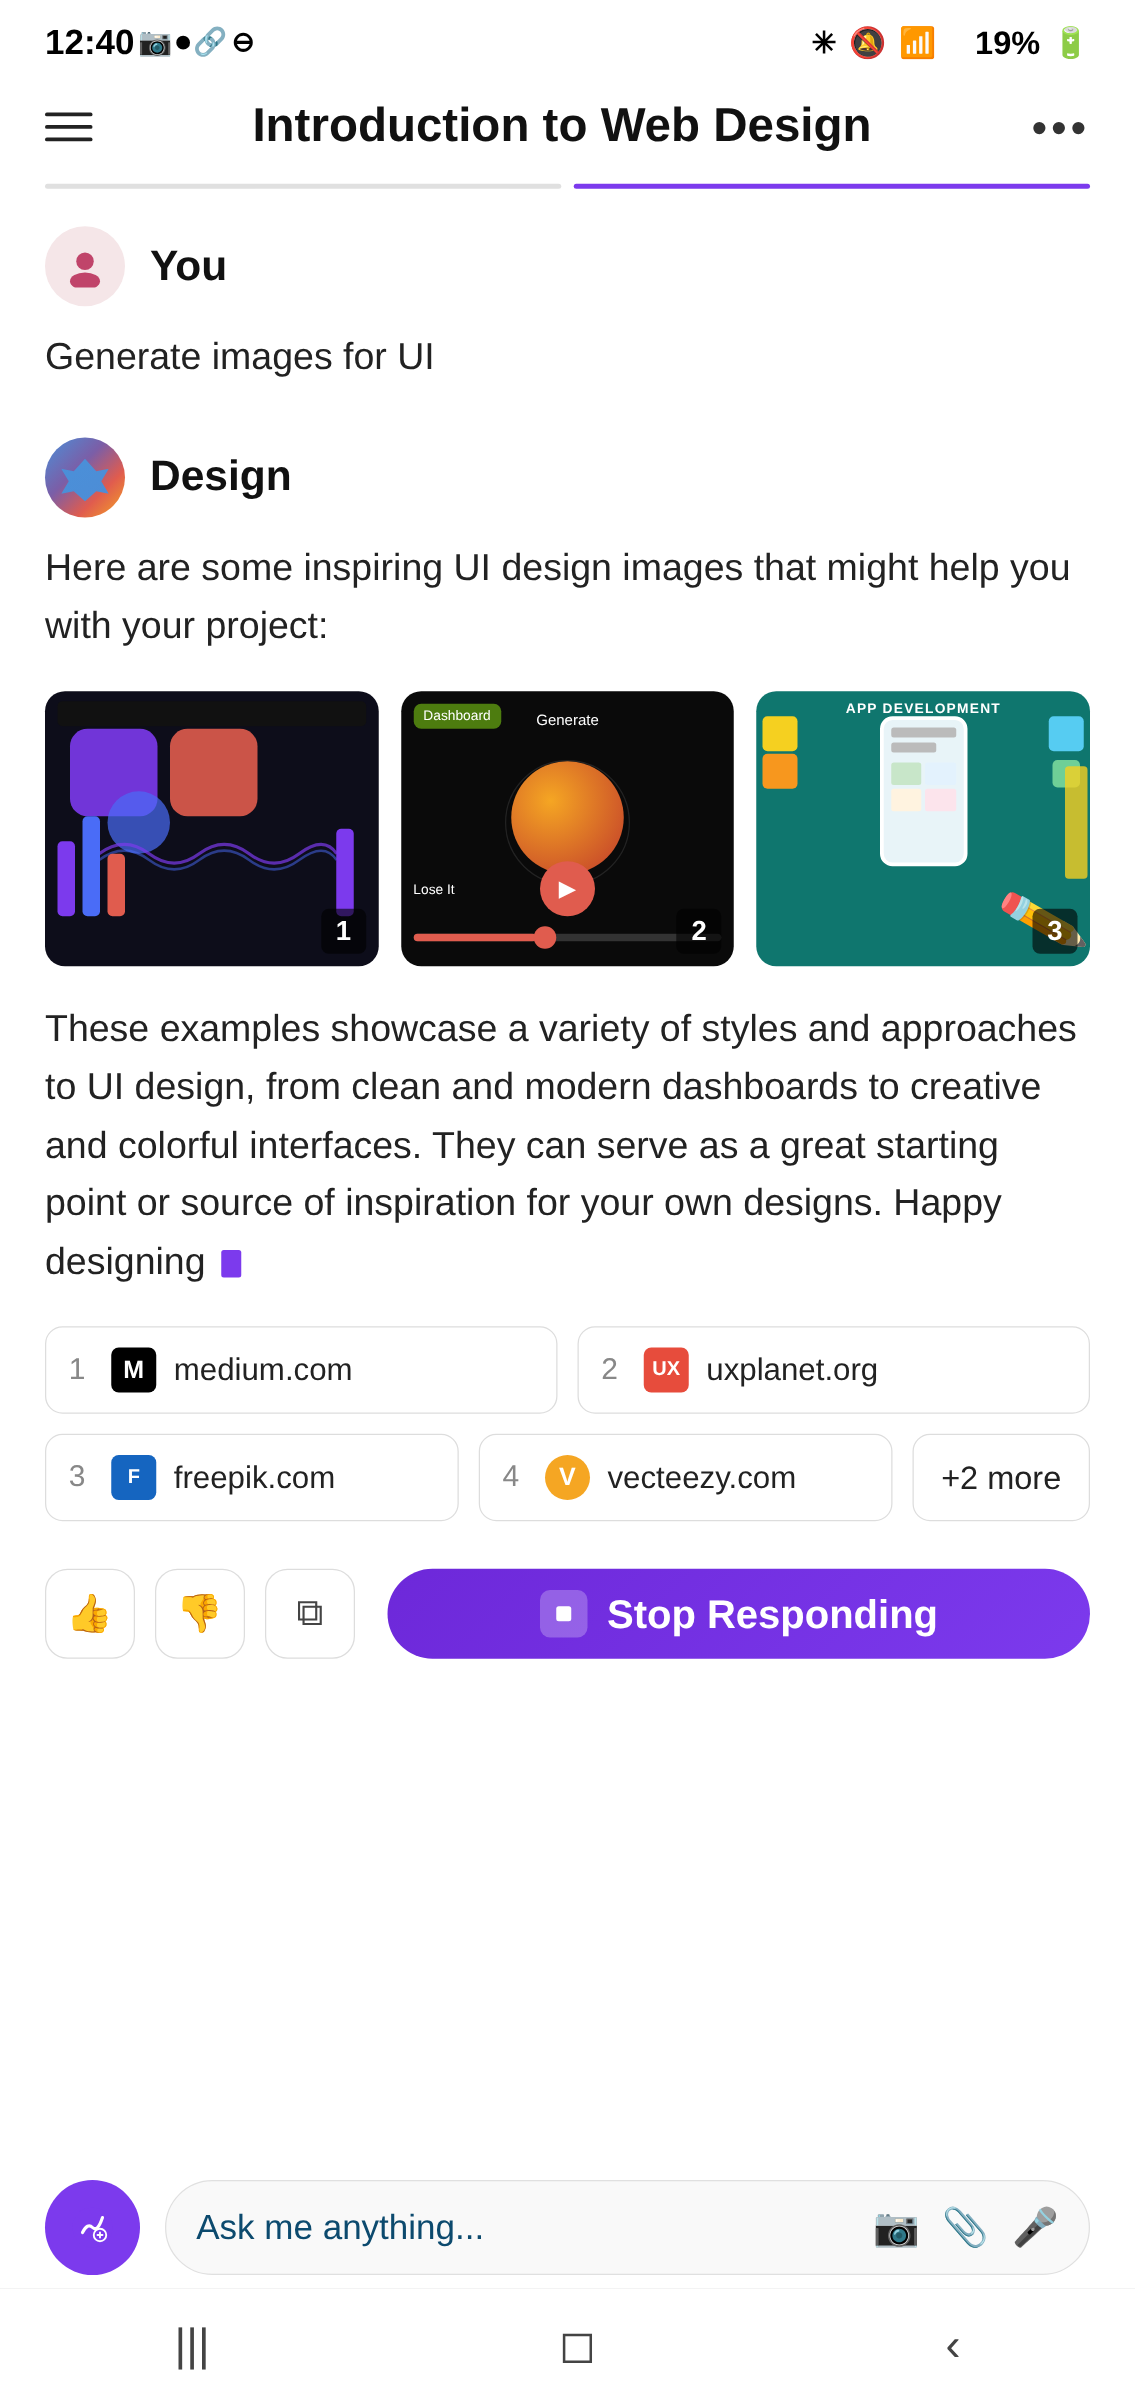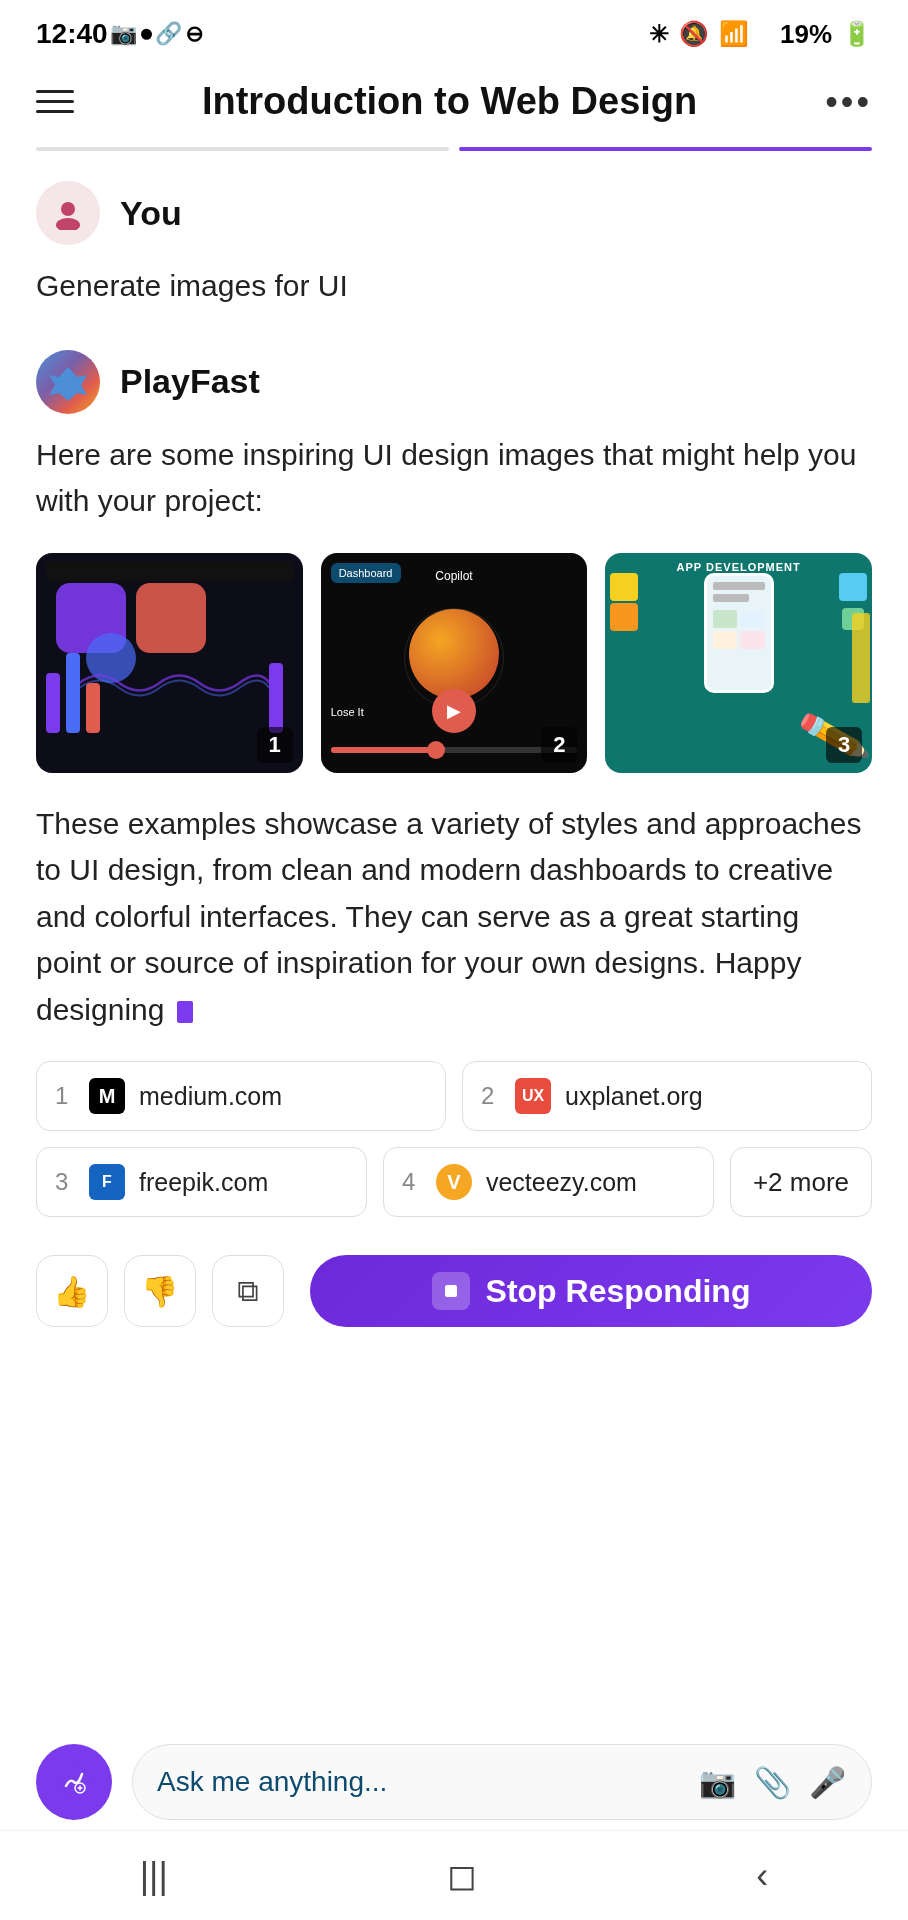--- a/index.html
+++ b/index.html
@@ -332,21 +332,21 @@
           <defs>
             <linearGradient id="cg" x1="0" y1="0" x2="38" y2="38">
               <stop offset="0%" stop-color="#4a90d9"></stop>
               <stop offset="40%" stop-color="#7b5ea7"></stop>
               <stop offset="70%" stop-color="#e05c4e"></stop>
               <stop offset="100%" stop-color="#f5a623"></stop>
             </linearGradient>
           </defs>
         </svg>
       </div>
-      <span class="speaker-name">PlayFast</span>
+      <span class="speaker-name">Design</span>
     </div>
 
     <div class="message-text">Here are some inspiring UI design images that might help you with your project:</div>
 
     <div class="images-grid">
 
       <div class="image-card img1">
         <div class="img1-content">
           <div class="img1-blob1"></div>
           <div class="img1-blob2"></div>
@@ -362,23 +362,23 @@
           <div class="img1-bar2"></div>
           <div class="img1-bar3"></div>
           <div class="img1-bar4"></div>
         </div>
         <div class="image-badge">1</div>
       </div>
 
       <div class="image-card img2">
         <div class="img2-content">
           <div style="position:absolute;top:10px;left:10px;right:10px;color:#666;font-size:14px;">
-            <div style="background:#0c4a6e;border-radius:6px;padding:4px 8px;margin-bottom:4px;display:inline-block;color:#fff;font-size:11px;">Dashboard</div>
+            <div style="background:#4d7c0f;border-radius:6px;padding:4px 8px;margin-bottom:4px;display:inline-block;color:#fff;font-size:11px;">Dashboard</div>
           </div>
-          <div style="position:absolute;top:16px;left:50%;transform:translateX(-50%);color:#fff;font-size:12px;white-space:nowrap;">Copilot</div>
+          <div style="position:absolute;top:16px;left:50%;transform:translateX(-50%);color:#fff;font-size:12px;white-space:nowrap;">Generate</div>
           <div class="img2-planet"></div>
           <div style="position:absolute;top:48%;left:50%;transform:translate(-50%,-50%);width:100px;height:100px;border-radius:50%;border:1px solid rgba(255,255,255,0.1);"></div>
           <div class="img2-btn">▶</div>
           <div style="position:absolute;bottom:55px;left:10px;right:10px;color:#aaa;font-size:11px;display:flex;justify-content:space-between;">
             <span style="color:#fff;font-size:11px;">Lose It</span>
           </div>
           <div class="img2-bar">
               <div class="img2-bar-fill"></div>
             </div>
           <div class="img2-circle"></div>

